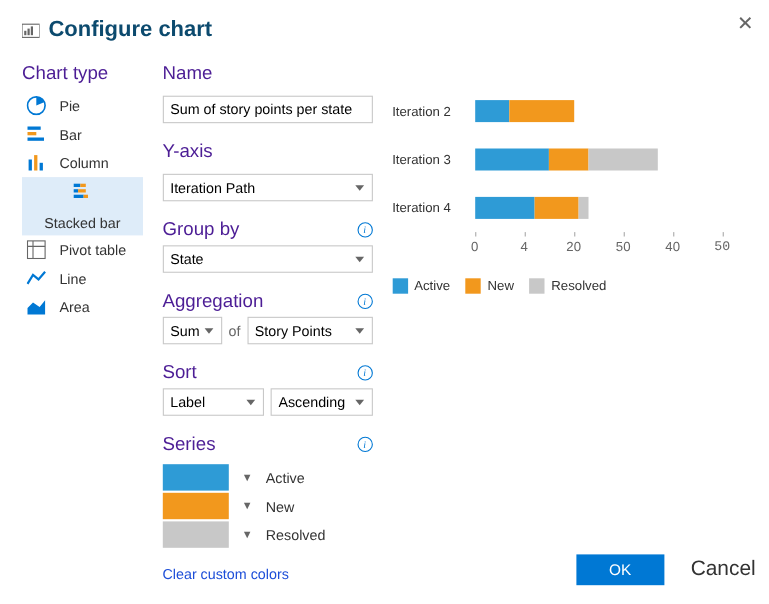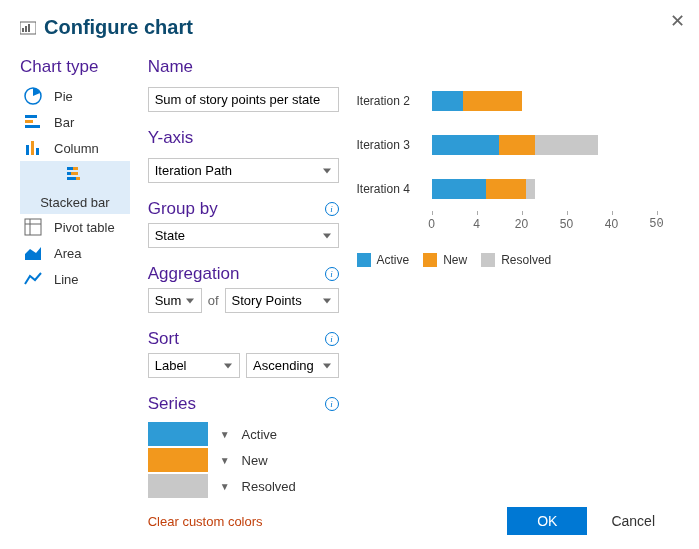--- a/index.html
+++ b/index.html
@@ -23,36 +23,36 @@
   .select-wrap { position: relative; }
   .select-wrap::after { content: ""; position: absolute; right: 8px; top: 50%; width: 0; height: 0; border-left: 4px solid transparent; border-right: 4px solid transparent; border-top: 5px solid #666; transform: translateY(-50%); pointer-events: none; }
   .row-group { display: flex; gap: 6px; align-items: center; }
   .row-group .select-wrap { flex: 1; }
   .row-group .of-label { color: #666; font-size: 13px; }
   .series-list { display: flex; flex-direction: column; gap: 2px; margin-top: 4px; }
   .series-item { display: flex; align-items: center; gap: 12px; }
   .series-swatch { width: 60px; height: 24px; }
   .series-chevron { font-size: 10px; color: #666; cursor: pointer; }
   .series-label { font-size: 13px; color: #333; }
-  .clear-link { color: #c2410c; font-size: 13px; margin-top: 12px; cursor: pointer; }
+  .clear-link { color: #1d4ed8; font-size: 13px; margin-top: 12px; cursor: pointer; }
   .col-preview { flex: 1; padding-top: 22px; }
   .chart-area { position: relative; font-size: 12px; }
   .bar-row { display: flex; align-items: center; height: 44px; }
   .bar-label { width: 75px; color: #333; }
   .bar-track { position: relative; flex: 1; height: 20px; }
   .bar-seg { position: absolute; top: 0; height: 20px; }
   .axis { display: flex; margin-left: 75px; color: #666; font-size: 12px; padding-top: 6px; }
   .axis-tick { text-align: center; position: relative; }
   .axis-tick::before { content: ""; position: absolute; top: -6px; left: 50%; width: 1px; height: 4px; background: #aaa; }
   .legend { display: flex; gap: 14px; margin-top: 22px; margin-left: 0; font-size: 12px; color: #333; }
   .legend-item { display: flex; align-items: center; gap: 6px; }
   .legend-sw { width: 14px; height: 14px; }
-  .footer { position: absolute; right: 36px; bottom: 14px; display: flex; gap: 16px; align-items: center; }
+  .footer { position: absolute; right: 4px; bottom: 14px; display: flex; gap: 16px; align-items: center; }
   .btn-ok { background: #0078d4; color: #fff; border: none; padding: 6px 30px; font-size: 14px; cursor: pointer; }
-  .btn-cancel { background: none; border: none; color: #333; font-size: 14px; cursor: pointer; padding: 6px 8px; }
+  .btn-cancel { background: none; border: none; color: #333; font-size: 19px; cursor: pointer; padding: 6px 8px; }
   .gap-block { margin-top: 8px; }
 </style>
 </head>
 <body>
 
 <div class="close-btn">✕</div>
 
 <div class="title-row">
   <svg class="title-icon" viewBox="0 0 16 16">
       <rect x="0" y="2" width="16" height="12" fill="none" stroke="#666" stroke-width="1"></rect>
@@ -105,29 +105,29 @@
         <div class="chart-type-item">
           <span class="chart-type-icon"><svg viewBox="0 0 18 18">
               <rect x="1" y="1" width="16" height="16" fill="none" stroke="#666"></rect>
               <line x1="1" y1="6" x2="17" y2="6" stroke="#666"></line>
               <line x1="6" y1="1" x2="6" y2="17" stroke="#666"></line>
             </svg></span>
           <span>Pivot table</span>
         </div>
         <div class="chart-type-item">
           <span class="chart-type-icon"><svg viewBox="0 0 18 18">
+              <polyline points="1,14 6,6 11,10 17,3" fill="none" stroke="#0078d4" stroke-width="2"></polyline>
+            </svg></span>
+          <span>Line</span>
+        </div>
+        <div class="chart-type-item">
+          <span class="chart-type-icon"><svg viewBox="0 0 18 18">
               <path d="M1 16 L1 10 L6 5 L12 9 L17 3 L17 16 Z" fill="#0078d4"></path>
             </svg></span>
           <span>Area</span>
-        </div>
-        <div class="chart-type-item">
-          <span class="chart-type-icon"><svg viewBox="0 0 18 18">
-              <polyline points="1,14 6,6 11,10 17,3" fill="none" stroke="#0078d4" stroke-width="2"></polyline>
-            </svg></span>
-          <span>Line</span>
         </div>
       </div>
   </div>
 
   <div class="col-config">
     <label class="section-label">Name</label>
     <input class="text-input" value="Sum of story points per state" style="">
 
     <div class="gap-block"></div>
     <label class="section-label">Y-axis</label>

